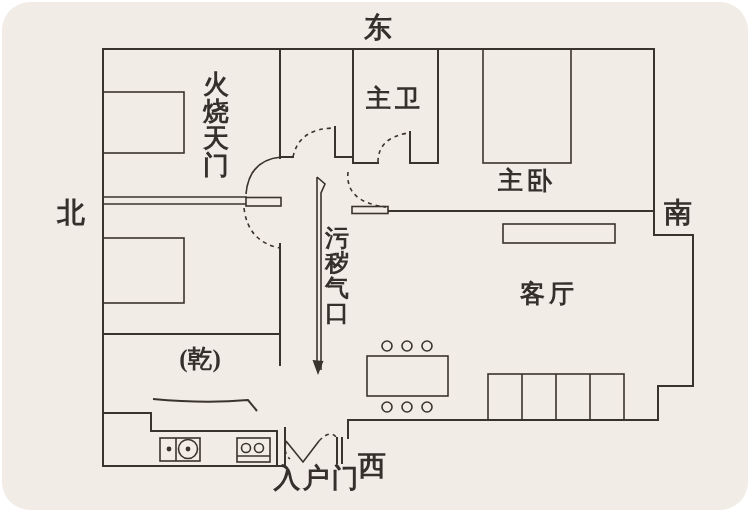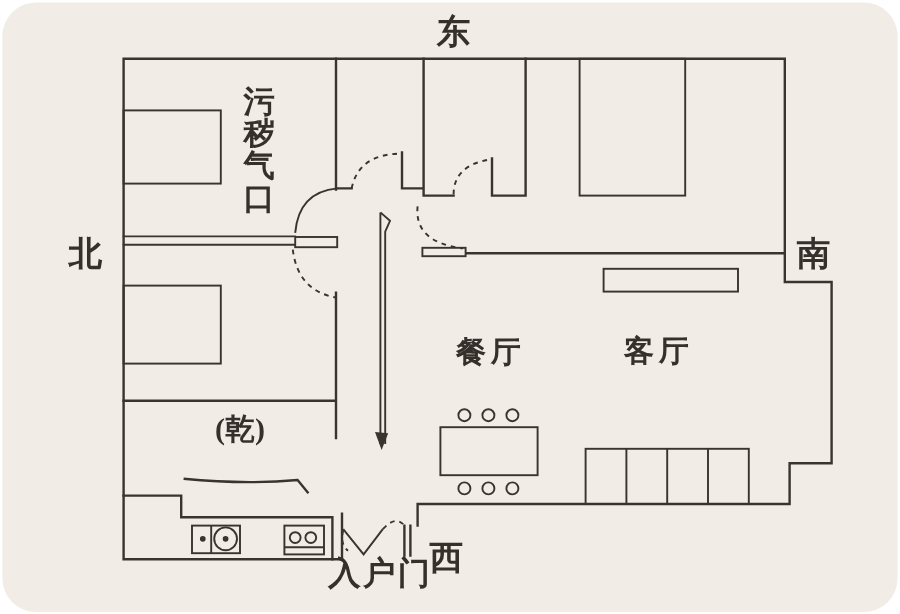--- a/index.html
+++ b/index.html
@@ -91,19 +91,21 @@
     </g>
 
     <path stroke="#3a342e" stroke-width="2" fill="none" d="M153,399 Q205,404 248,400 L257,411"></path>
   </svg>
 
   <div class="lbl" style="left:360px;top:13px;width:36px;font-size:28px">东</div>
   <div class="lbl" style="left:53px;top:198px;width:36px;font-size:28px">北</div>
   <div class="lbl" style="left:660px;top:198px;width:36px;font-size:28px">南</div>
   <div class="lbl" style="left:354px;top:451px;width:36px;font-size:28px">西</div>
 
-  <div class="vlbl" style="left:201px;top:71px;width:30px;font-size:26px;line-height:27px">污秽气口</div>
-  <div class="lbl" style="left:380px;top:281px;width:58px;font-size:25px;letter-spacing:4px">餐厅</div>
+  <div class="vlbl" style="left:201px;top:71px;width:30px;font-size:26px;line-height:27px">火烧天门</div>
+  <div class="lbl" style="left:366px;top:85px;width:58px;font-size:25px;letter-spacing:4px">主卫</div>
+  <div class="lbl" style="left:498px;top:167px;width:58px;font-size:25px;letter-spacing:4px">主卧</div>
   <div class="lbl" style="left:520px;top:280px;width:58px;font-size:25px;letter-spacing:4px">客厅</div>
 
+  <div class="vlbl" style="left:323px;top:226px;width:28px;font-size:24px;line-height:25px">污秽气口</div>
   <div class="lbl" style="left:170px;top:345px;width:60px;font-size:25px">(乾)</div>
   <div class="lbl" style="left:272px;top:464px;width:90px;font-size:27px;letter-spacing:2px">入户门</div>
 </div>
 
 </body></html>

